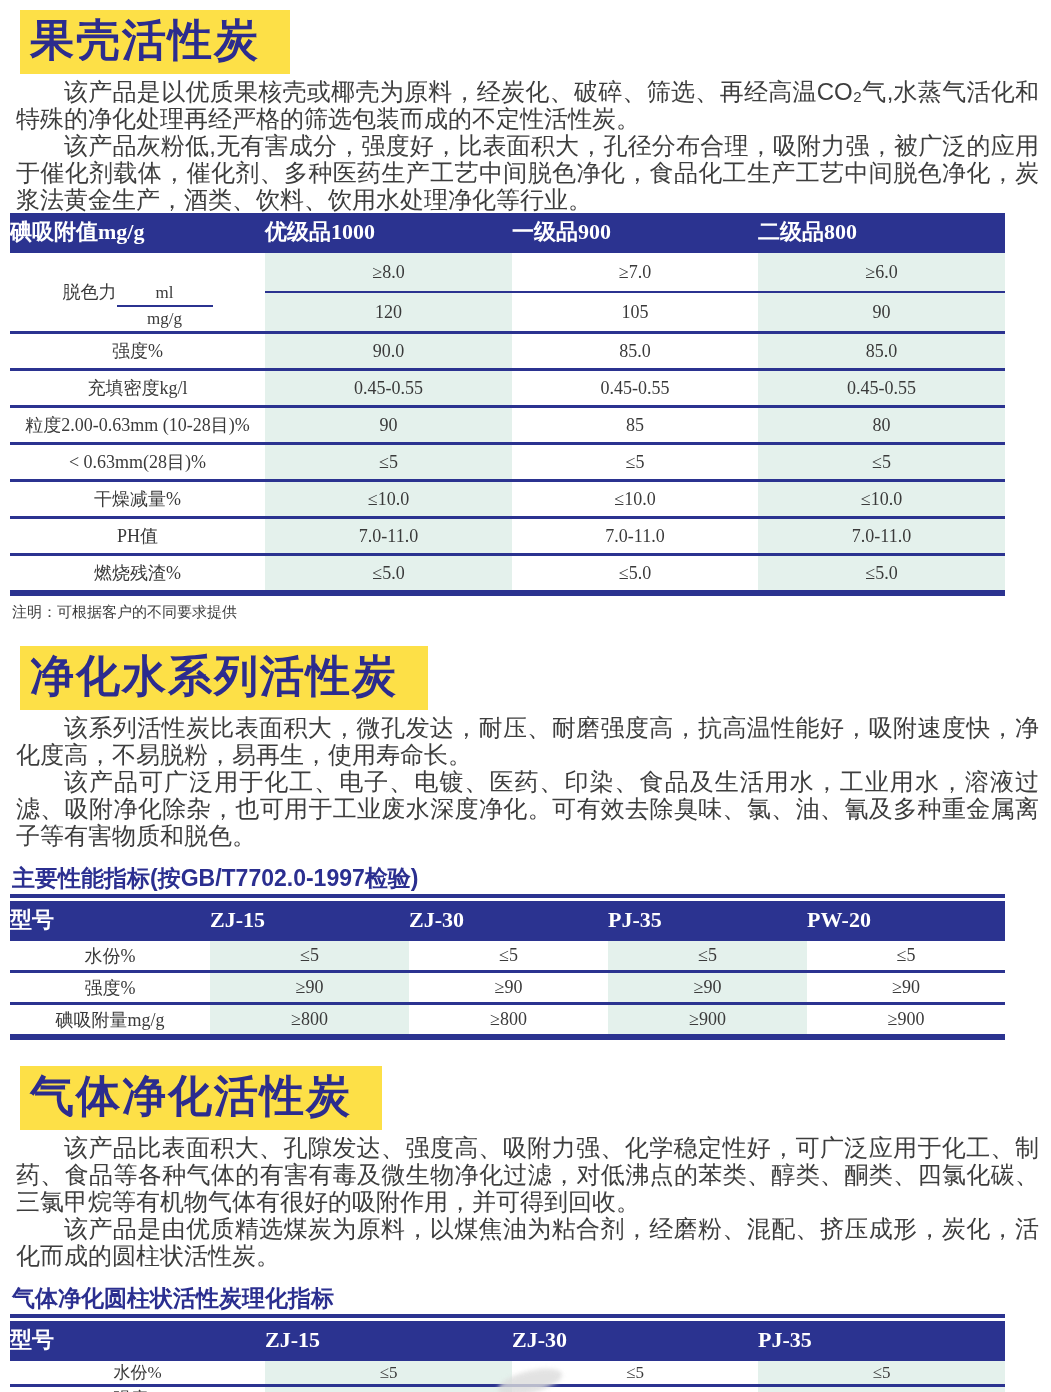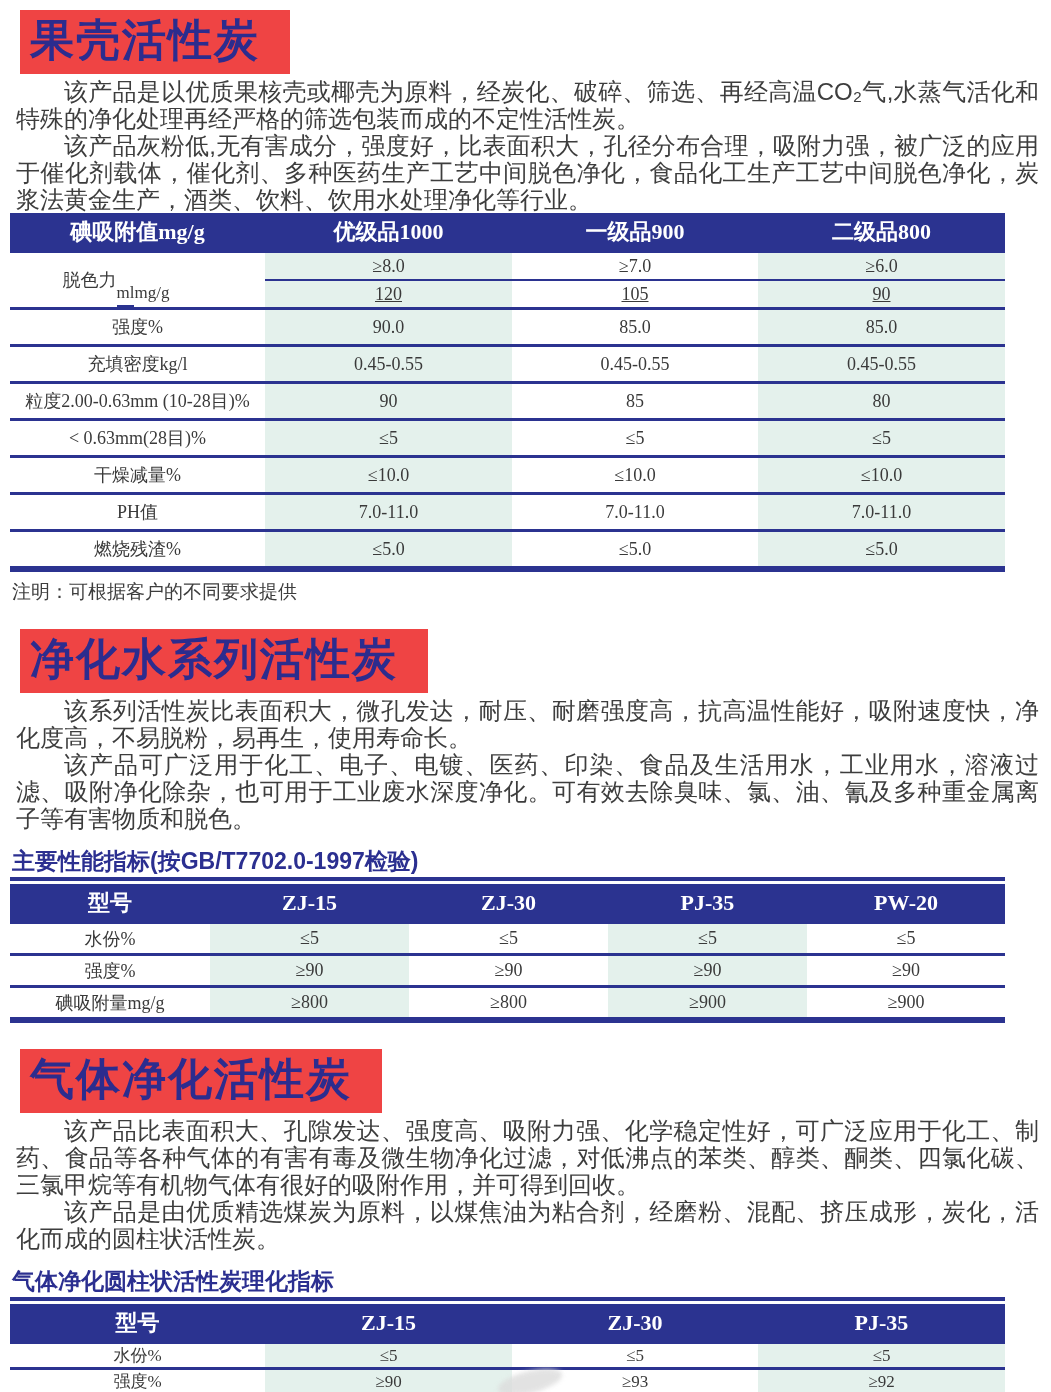--- a/index.html
+++ b/index.html
@@ -1,59 +1,59 @@
 <!DOCTYPE html>
 <html><head>
 <meta charset="utf-8">
 <style>
   html,body{margin:0;padding:0;background:#ffffff;}
   .page{position:relative;width:1051px;height:1392px;background:#ffffff;overflow:hidden;
         font-family:"Liberation Sans",sans-serif;}
   .inner{padding-top:10px;}
 
   
-  .sec-title{display:inline-block;background:#ef4444;margin:0 0 4px 20px;
+  .sec-title{display:inline-block;background:#fde047;margin:0 0 4px 20px;
              padding:6px 30px 10px 10px;}
   .sec-title .t{font-size:44px;line-height:48px;font-weight:bold;color:#2c2c8e;
                 letter-spacing:2px;}
 
   
   .para{margin:0 12px 0 16px;font-size:24px;line-height:27px;color:#3d3d3d;
         text-indent:2em;text-align:justify;}
 
   
   .sub-heading{margin:16px 0 3px 12px;font-size:23px;line-height:26px;
                font-weight:bold;color:#2b2f90;}
 
   
   .topline{width:995px;height:4px;background:#2b3390;margin:2px 0 3px 10px;}
   table.spec{width:995px;margin-left:10px;border-collapse:collapse;table-layout:fixed;
              border-bottom:6px solid #2b3390;}
   table.spec th{background:#2b3390;color:#ffffff;font-weight:bold;font-size:22px;
-                height:37px;padding:0;text-align:center;
+                height:37px;padding:0;text-align:left;
                 font-family:"Liberation Serif","Liberation Sans",serif;}
   table.spec td{padding:0;text-align:center;color:#3a3a3a;font-size:18px;
                 font-family:"Liberation Serif","Liberation Sans",serif;
                 white-space:nowrap;overflow:hidden;}
   table.spec tr.r > td{border-top:3px solid #2b3390;}
-  table.spec tr.sb > td{border-top:2px solid #2b3390;text-decoration:underline;}
+  table.spec tr.sb > td{border-top:2px solid #2b3390;}
   td.t{background:#e4f1ec;margin-top:12px;}
   #t1 td{height:34px;}
   #t1 tr.sa > td, #t1 tr.sb > td{height:24px;}
   #t2 td{height:29px;}
   #t3 td{height:23px;font-size:17px;}
 
   
   .split-wrap{display:flex;align-items:center;justify-content:center;gap:0;}
   .split-name{font-size:18px;}
-  .split-units{display:flex;flex-direction:row;width:96px;margin-top:28px;}
+  .split-units{display:flex;flex-direction:column;width:96px;margin-top:28px;}
   .split-units .u{height:24px;line-height:24px;font-size:17px;}
   .split-units .u-top{border-bottom:2px solid #2b3390;}
 
-  .note{margin:7px 0 0 12px;font-size:19px;color:#3d3d3d;}
+  .note{margin:7px 0 0 12px;font-size:15px;color:#3d3d3d;}
 
   .gap-s2{margin-top:24px;}
   .gap-s3{margin-top:26px;}
 
   
   .blob{position:absolute;left:497px;top:1371px;width:66px;height:22px;background:#dcdcdc;
         border-radius:50%;transform:rotate(-14deg);filter:blur(2px);opacity:.8;}
 </style>
 </head>
 <body>

